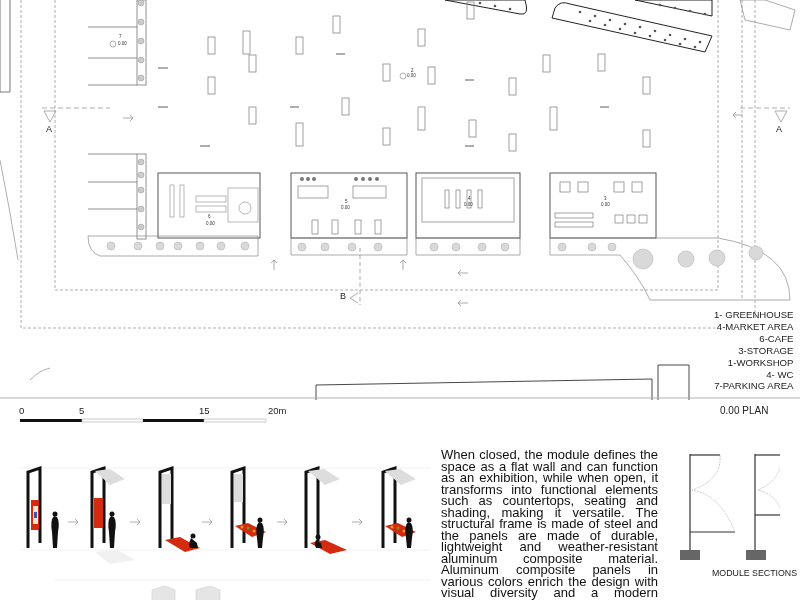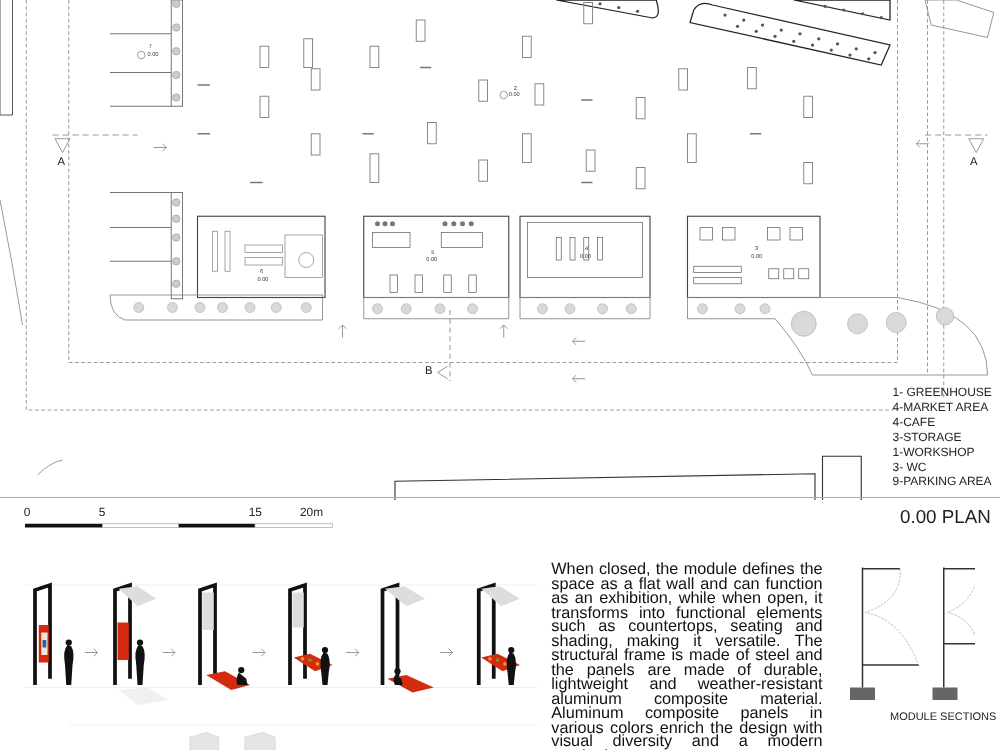--- a/index.html
+++ b/index.html
@@ -1,21 +1,21 @@
 <!DOCTYPE html>
 <html><head>
 <meta charset="utf-8">
 <style>
   html,body{margin:0;padding:0;background:#fff;}
   body{width:800px;height:600px;position:relative;overflow:hidden;font-family:"Liberation Sans",sans-serif;color:#222;}
   .abs{position:absolute;}
   #plan{position:absolute;left:0;top:0;width:800px;height:400px;}
-  .legend{position:absolute;left:714px;top:309px;font-size:9.6px;line-height:11.9px;color:#222;}
+  .legend{position:absolute;left:714px;top:309px;font-size:9.6px;line-height:11.9px;color:#222;text-align:right;}
   .legend div{white-space:nowrap;}
-  .plan-title{position:absolute;left:720px;top:405px;font-size:15px;color:#222;text-align:center;}
+  .plan-title{position:absolute;left:720px;top:405px;font-size:10px;color:#222;text-align:center;}
   .scale-lbl{position:absolute;top:405px;font-size:9.5px;color:#222;}
   .desc{position:absolute;left:441px;top:449px;width:217px;font-size:13px;line-height:11.5px;text-align:justify;color:#111;}
   .sec-title{position:absolute;left:680px;top:568px;font-size:8.8px;color:#222;padding-left:32px;}
 </style>
 </head>
 <body>
 
 <svg id="plan" viewBox="0 0 800 400" xmlns="http://www.w3.org/2000/svg">
   <g fill="none" stroke="#9a9a9a" stroke-width="0.8">
 
@@ -261,33 +261,33 @@
   <g stroke="#333" stroke-width="0.9" fill="none">
     <path d="M316 400 V385 L652 379 V400"></path>
     <path d="M658 400 V365 H689 V400"></path>
     <line x1="0" y1="398" x2="800" y2="398" stroke="#aaa"></line>
   </g>
 </svg>
 
 <div class="legend">
   <div>1- GREENHOUSE</div>
   <div>4-MARKET AREA</div>
-  <div>4-CAFE</div>
+  <div>6-CAFE</div>
   <div>3-STORAGE</div>
   <div>1-WORKSHOP</div>
-  <div>3- WC</div>
-  <div>9-PARKING AREA</div>
+  <div>4- WC</div>
+  <div>7-PARKING AREA</div>
 </div>
 <div class="plan-title">0.00 PLAN</div>
 
 <div>
   <span class="scale-lbl" style="left:19px">0</span>
   <span class="scale-lbl" style="left:79px">5</span>
   <span class="scale-lbl" style="left:199px">15</span>
-  <span class="scale-lbl" style="left:240px">20m</span>
+  <span class="scale-lbl" style="left:268px">20m</span>
   <svg class="abs" style="left:19px;top:417px" width="250" height="8">
     <rect x="1" y="2" width="62" height="3" fill="#111"></rect>
     <rect x="63" y="2" width="61" height="3" fill="#fff" stroke="#aaa" stroke-width="0.6"></rect>
     <rect x="124" y="2" width="61" height="3" fill="#111"></rect>
     <rect x="185" y="2" width="62" height="3" fill="#fff" stroke="#aaa" stroke-width="0.6"></rect>
   </svg>
 </div>
 
 <svg class="abs" style="left:0;top:440px" width="435" height="160" viewBox="0 0 435 160">
   <g fill="none" stroke="#eee" stroke-width="0.8">

